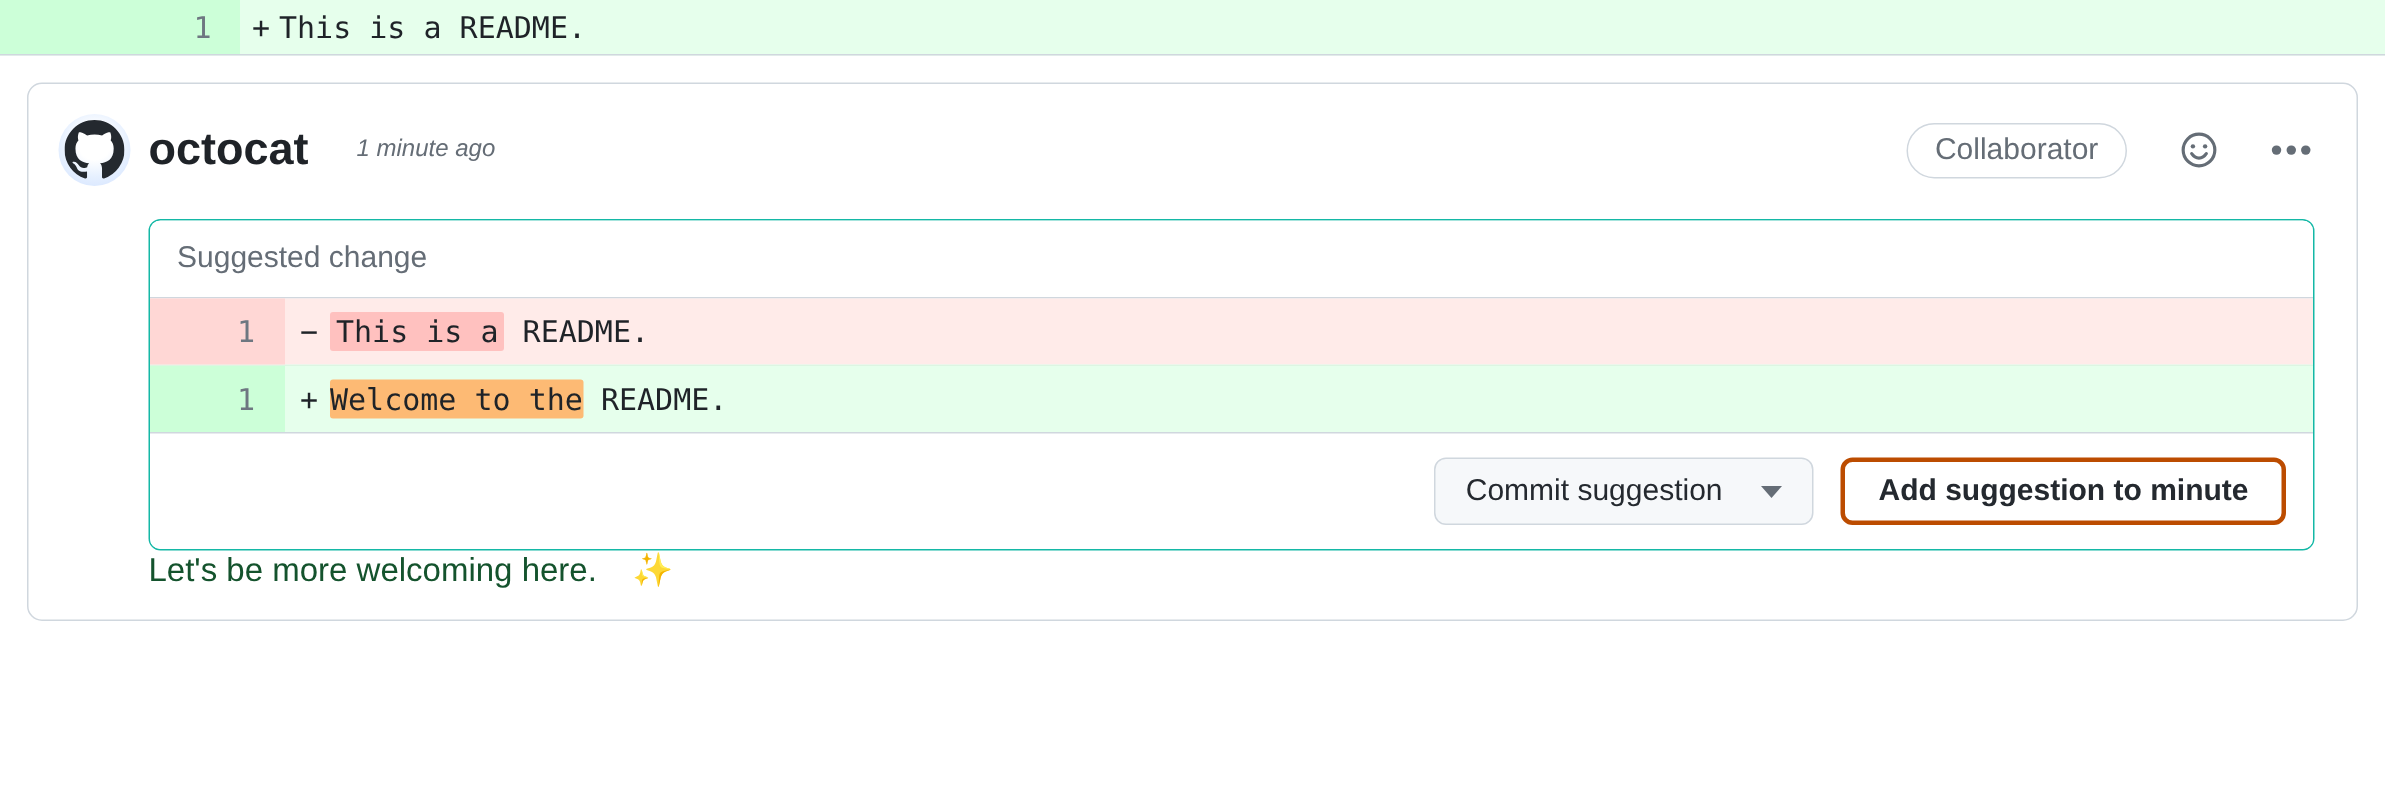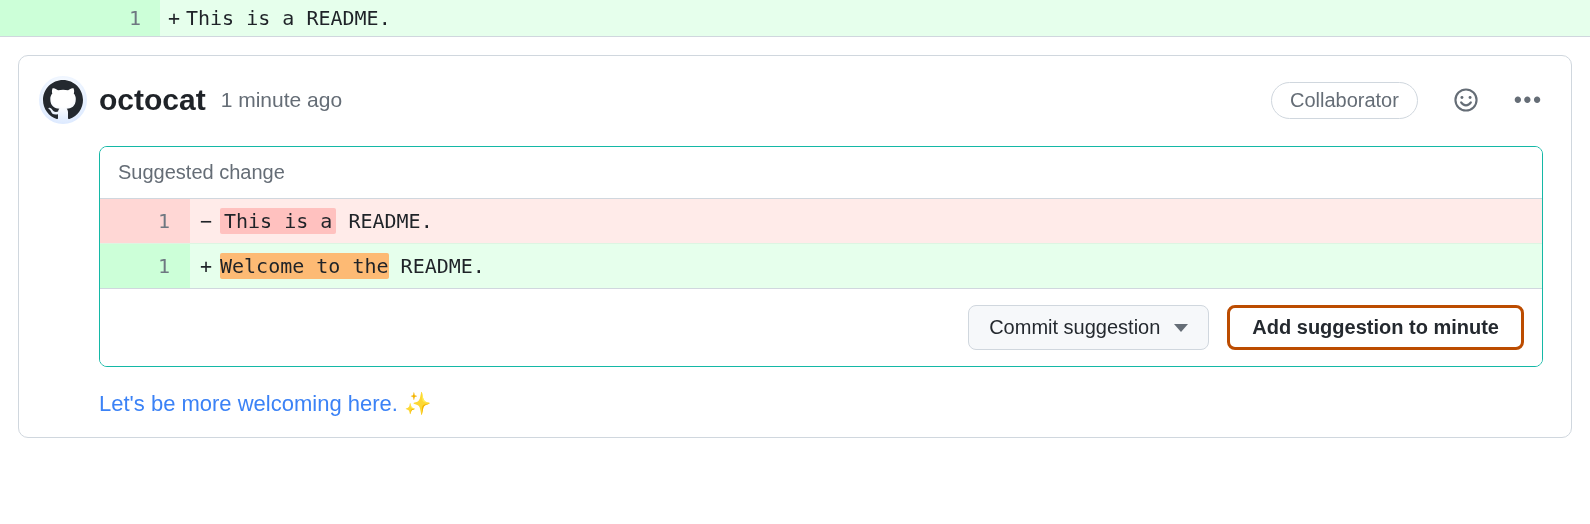--- a/index.html
+++ b/index.html
@@ -66,23 +66,24 @@
       justify-content: center;
       font-size: 28px;
     }
     .avatar svg { width: 40px; height: 40px; }
     .username {
       font-weight: 600;
       font-size: 30px;
       color: #1f2328;
     }
     .timestamp {
-      font-size: 21px;
-      color: #656d76;
-      margin-left: 3px;
+      font-size: 16px;
+      color: #656d76;
+      margin-left: 20px;
+      font-style: italic;
     }
     .header-right {
       margin-left: auto;
       display: flex;
       align-items: center;
       gap: 35px;
     }
     .badge {
       border: 1px solid #d0d7de;
       border-radius: 999px;
@@ -150,44 +151,43 @@
     .btn {
       border: 1px solid #d0d7de;
       background: #f6f8fa;
       border-radius: 8px;
       padding: 10px 20px;
       font-size: 20px;
       font-weight: 500;
       color: #24292f;
       display: inline-flex;
       align-items: center;
-      gap: 14px;
+      gap: 26px;
       cursor: pointer;
     }
     .btn.outlined {
       background: #fff;
       border: 3px solid #bc4c00;
       padding: 8px 22px;
       font-weight: 600;
     }
     .caret {
       width: 0; height: 0;
       border-left: 7px solid transparent;
       border-right: 7px solid transparent;
       border-top: 8px solid #656d76;
     }
 
     .comment-body {
       margin-left: 60px;
-      margin-top: 24px;
       font-size: 22px;
-      color: #3b82f6;
+      color: #14532d;
       display:flex;
       align-items:center;
-      gap:6px;
+      gap:24px;
     }
     .sparkle { font-size: 22px; }
   </style>
 </head>
 <body>
 
 <div class="top-diff">
   <div class="ln-cell-empty"></div>
   <div class="ln-cell mono">1</div>
   <div class="marker mono">+</div>

